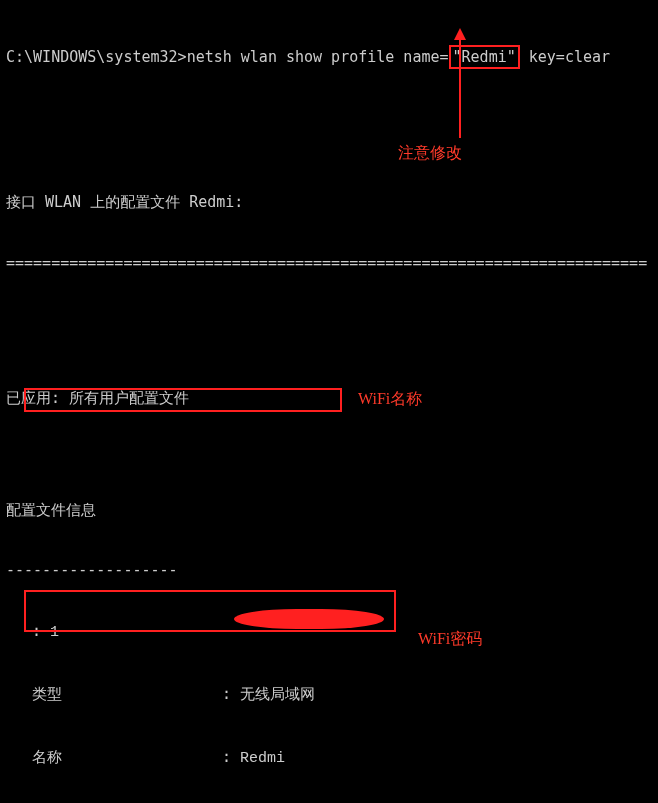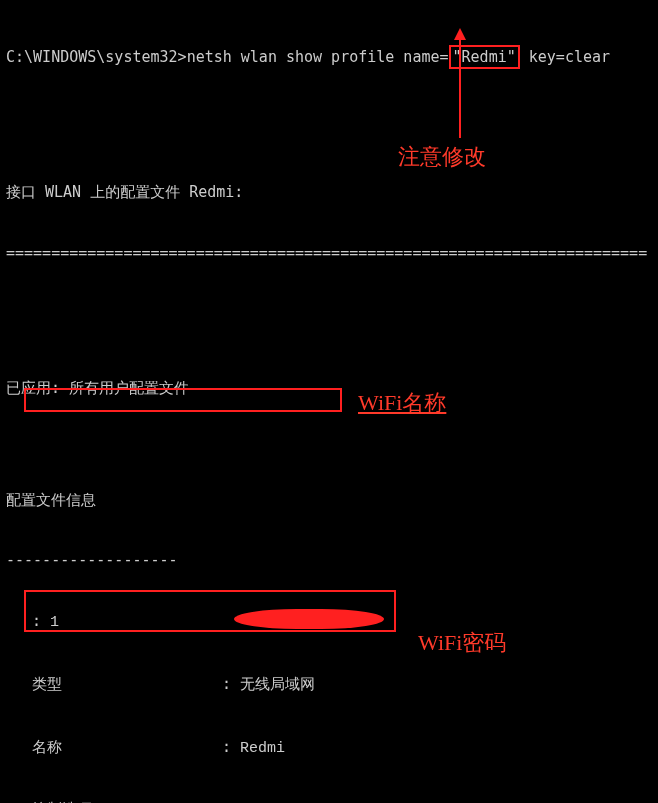--- a/index.html
+++ b/index.html
@@ -8,21 +8,21 @@
     width: 658px;
     height: 803px;
     font-family: "Consolas", "SimSun", "Microsoft YaHei", monospace;
     font-size: 15px;
     color: #ccc;
     line-height: 1.35;
     position: relative;
     overflow: hidden;
   }
   .term { padding: 4px 6px; white-space: pre; }
-  .prompt-line { margin-bottom: 2px; }
+  .prompt-line { margin-bottom: 12px; }
   .hl-red {
     border: 2px solid #ff2020;
     padding: 0 2px;
     display: inline-block;
   }
   .dash-line {
     letter-spacing: 0;
     color: #ccc;
     overflow: hidden;
   }
@@ -34,21 +34,21 @@
   }
   .key { display: inline-block; }
   .colon { display: inline-block; }
   .val { display: inline-block; font-family: Liberation Mono, monospace; }
 
   
   .anno {
     position: absolute;
     color: #ff3a2a;
     font-family: "SimSun", serif;
-    font-size: 22px;
+    font-size: 16px;
     pointer-events: none;
     text-align: center;
   }
   .anno-box1 {
     position: absolute;
     border: 2px solid #ff2020;
     left: 24px;
     top: 388px;
     width: 318px;
     height: 24px;
@@ -137,17 +137,17 @@
   
 </div>
 
 <svg class="arrow-svg" viewBox="0 0 60 115">
   <line x1="30" y1="110" x2="30" y2="8" stroke="#ff2020" stroke-width="2"></line>
   <polygon points="30,0 24,12 36,12" fill="#ff2020"></polygon>
 </svg>
 <div class="anno" style="left:398px; top:142px;">注意修改</div>
 
 <div class="anno-box1"></div>
-<div class="anno" style="left:358px; top:388px;text-decoration:underline;">WiFi名称</div>
+<div class="anno" style="left:358px; top:388px;">WiFi名称</div>
 
 <div class="anno-box2"></div>
 <div class="redact"></div>
 <div class="anno" style="left:418px; top:628px;">WiFi密码</div>
 
 </body></html>

